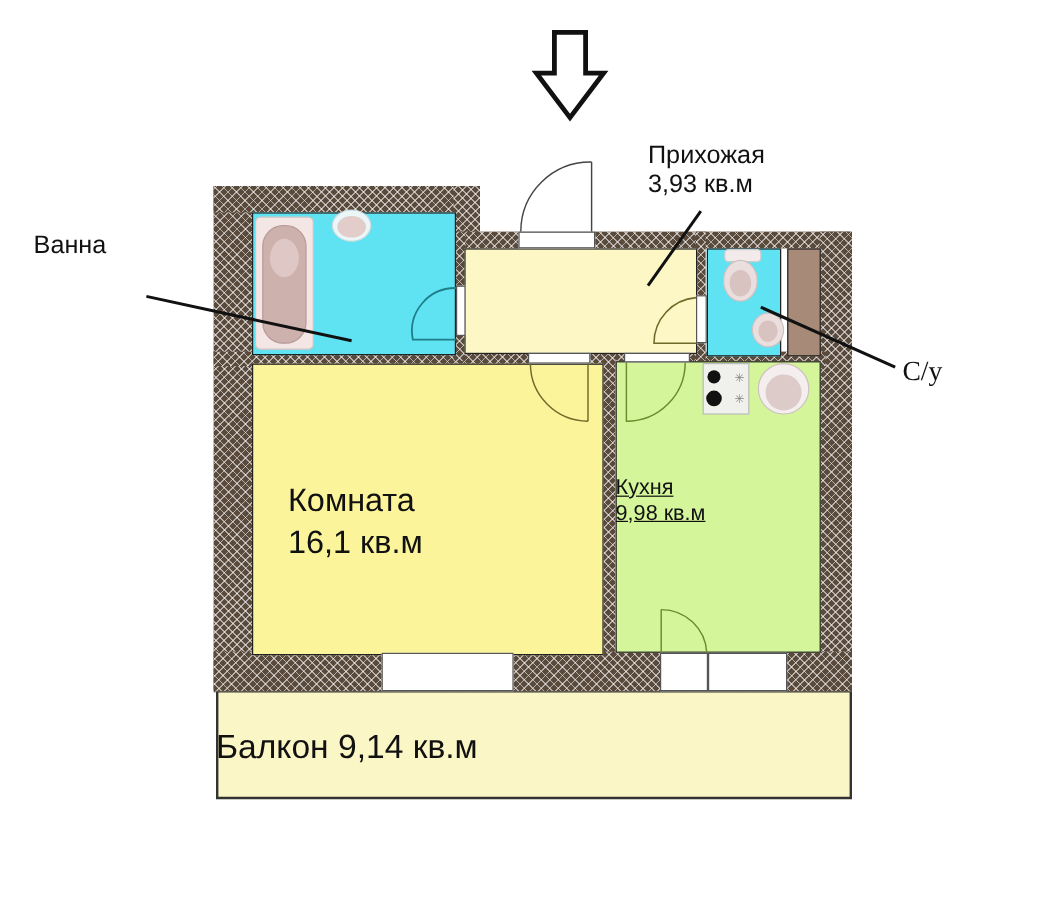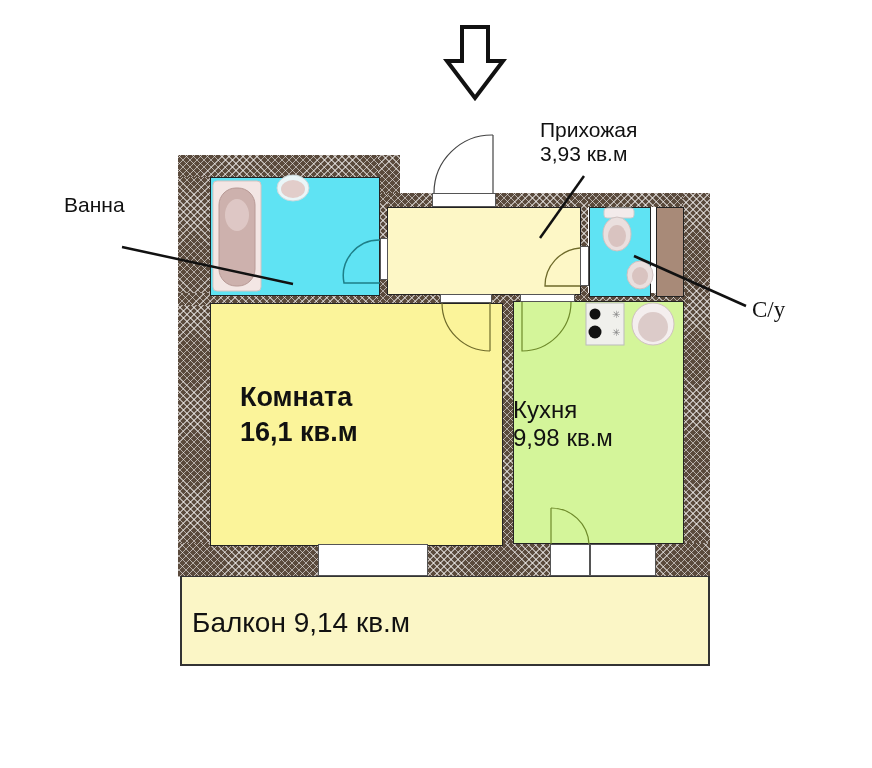--- a/index.html
+++ b/index.html
@@ -105,31 +105,31 @@
   <path d="M522 302 L522 351 A 49 49 0 0 0 571 302" fill="none" stroke="#6e8a2a" stroke-width="1.2"></path>
 
   <path d="M551 508 A 38 38 0 0 1 589 544" fill="none" stroke="#6e8a2a" stroke-width="1.2"></path>
   <line x1="551" y1="508" x2="551" y2="544" stroke="#6e8a2a" stroke-width="1.2"></line>
 
   <line x1="122" y1="247" x2="293" y2="284" stroke="#111" stroke-width="2.5"></line>
   <line x1="584" y1="176" x2="540" y2="238" stroke="#111" stroke-width="2.5"></line>
   <line x1="634" y1="256" x2="746" y2="306" stroke="#111" stroke-width="2.5"></line>
 </svg>
 
-<div class="label" style="left:10px; top:193px; width:115px; font-size:21px; text-align:left; padding-left:18px;margin-left:36px;">
+<div class="label" style="left:10px; top:193px; width:115px; font-size:21px; text-align:left; padding-left:18px;">
   <div>Ванна</div>
 </div>
 <div class="label" style="left:540px; top:118px; width:150px; font-size:21px;">
   <div>Прихожая</div>
   <div>3,93 кв.м</div>
 </div>
 <div class="label" style="left:752px; top:297px; width:115px; font-size:23px;font-family:Liberation Serif, serif;">
   <div>С/у</div>
 </div>
-<div class="label" style="left:240px; top:382px; width:240px; font-size:27px;font-weight:bold;">
+<div class="label" style="left:240px; top:402px; width:240px; font-size:27px;">
   <div>Комната</div>
   <div style="margin-top:4px;">16,1 кв.м</div>
 </div>
-<div class="label" style="left:513px; top:396px; width:136px; font-size:24px;">
+<div class="label" style="left:513px; top:396px; width:136px; font-size:18px;text-decoration:underline;">
   <div>Кухня</div>
   <div style="margin-top:0;">9,98 кв.м</div>
 </div>
-<div class="label" style="left:180px; top:607px; width:530px; font-size:28px;padding-left:12px;">Балкон 9,14 кв.м</div>
+<div class="label" style="left:180px; top:607px; width:530px; font-size:28px;">Балкон 9,14 кв.м</div>
 
 </body></html>

